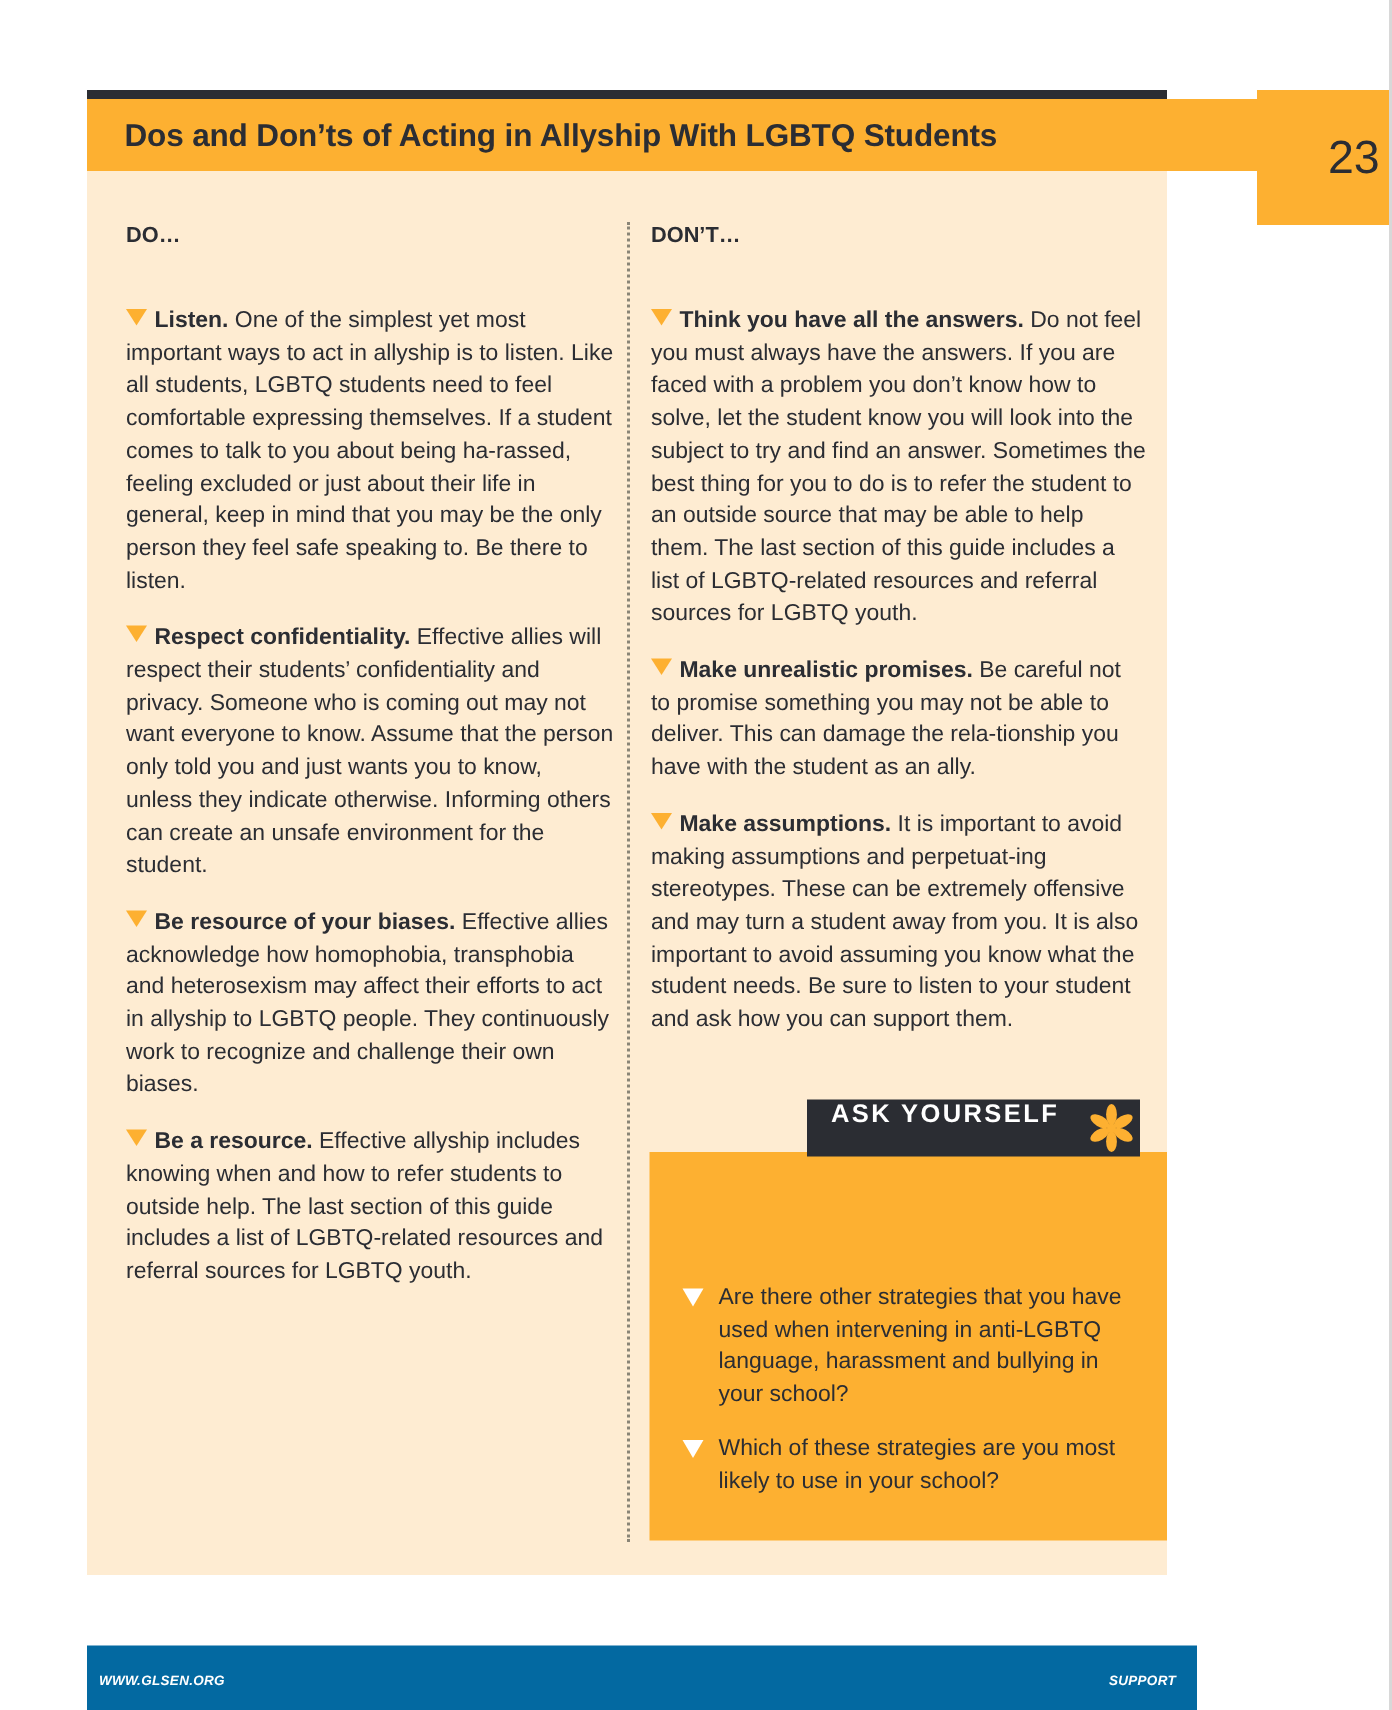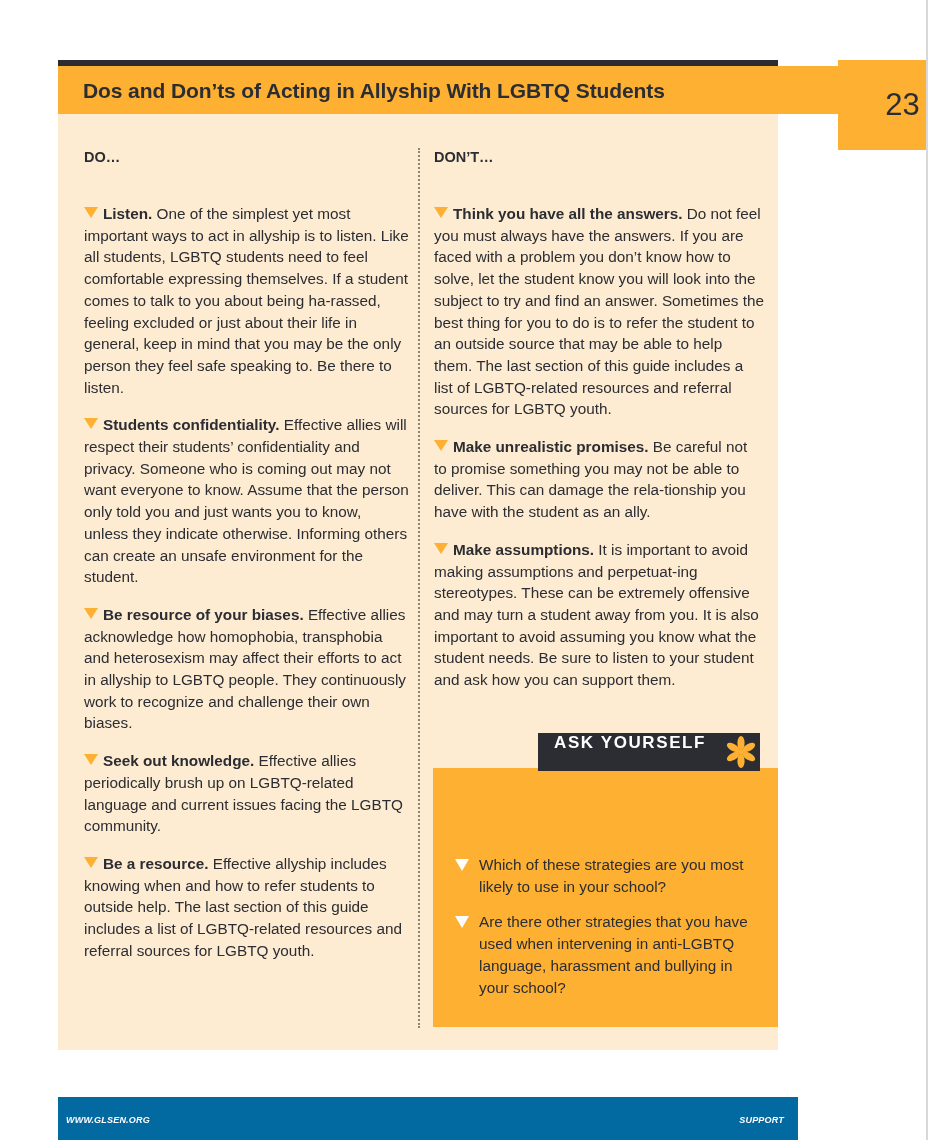--- a/index.html
+++ b/index.html
@@ -58,40 +58,39 @@
   <div class="title-bar">
     <h1 class="title">Dos and Don’ts of Acting in Allyship With LGBTQ Students</h1>
   </div>
 
   <div class="divider"></div>
 
   <div class="col col-do">
     <div class="col-head">DO…</div>
     <div id="do-list">
         <p class="item"><span class="tri"></span><b>Listen.</b><span> One of the simplest yet most important ways to act in allyship is to listen. Like all students, LGBTQ students need to feel comfortable expressing themselves. If a student comes to talk to you about being ha-rassed, feeling excluded or just about their life in general, keep in mind that you may be the only person they feel safe speaking to. Be there to listen.</span></p>
-        <p class="item"><span class="tri"></span><b>Students confidentiality.</b><span> Effective allies will respect their students’ confidentiality and privacy. Someone who is coming out may not want everyone to know. Assume that the person only told you and just wants you to know, unless they indicate otherwise. Informing others can create an unsafe environment for the student.</span></p>
+        <p class="item"><span class="tri"></span><b>Respect confidentiality.</b><span> Effective allies will respect their students’ confidentiality and privacy. Someone who is coming out may not want everyone to know. Assume that the person only told you and just wants you to know, unless they indicate otherwise. Informing others can create an unsafe environment for the student.</span></p>
         <p class="item"><span class="tri"></span><b>Be resource of your biases.</b><span> Effective allies acknowledge how homophobia, transphobia and heterosexism may affect their efforts to act in allyship to LGBTQ people. They continuously work to recognize and challenge their own biases.</span></p>
-        <p class="item"><span class="tri"></span><b>Seek out knowledge.</b><span> Effective allies periodically brush up on LGBTQ-related language and current issues facing the LGBTQ community.</span></p>
         <p class="item"><span class="tri"></span><b>Be a resource.</b><span> Effective allyship includes knowing when and how to refer students to outside help. The last section of this guide includes a list of LGBTQ-related resources and referral sources for LGBTQ youth.</span></p>
       </div>
   </div>
 
   <div class="col col-dont">
     <div class="col-head">DON’T…</div>
     <div id="dont-list">
         <p class="item"><span class="tri"></span><b>Think you have all the answers.</b><span> Do not feel you must always have the answers. If you are faced with a problem you don’t know how to solve, let the student know you will look into the subject to try and find an answer. Sometimes the best thing for you to do is to refer the student to an outside source that may be able to help them. The last section of this guide includes a list of LGBTQ-related resources and referral sources for LGBTQ youth.</span></p>
         <p class="item"><span class="tri"></span><b>Make unrealistic promises.</b><span> Be careful not to promise something you may not be able to deliver. This can damage the rela-tionship you have with the student as an ally.</span></p>
         <p class="item"><span class="tri"></span><b>Make assumptions.</b><span> It is important to avoid making assumptions and perpetuat-ing stereotypes. These can be extremely offensive and may turn a student away from you. It is also important to avoid assuming you know what the student needs. Be sure to listen to your student and ask how you can support them.</span></p>
       </div>
   </div>
 
   <div class="ask-box"></div>
   <div class="ask-list" id="ask-list">
+      <div class="ask-item"><span class="wtri"></span><span>Are there other strategies that you have used when intervening in anti-LGBTQ language, harassment and bullying in your school?</span></div>
       <div class="ask-item"><span class="wtri"></span><span>Which of these strategies are you most likely to use in your school?</span></div>
-      <div class="ask-item"><span class="wtri"></span><span>Are there other strategies that you have used when intervening in anti-LGBTQ language, harassment and bullying in your school?</span></div>
     </div>
 </div>
 
 <div class="ask-badge">
   <span class="ask-label">ASK YOURSELF</span>
   <svg class="asterisk" viewBox="0 0 34 34">
     <g fill="#fdb031" transform="translate(17,17)">
       <ellipse cx="0" cy="-9" rx="3.6" ry="7"></ellipse>
       <ellipse cx="0" cy="-9" rx="3.6" ry="7" transform="rotate(60)"></ellipse>
       <ellipse cx="0" cy="-9" rx="3.6" ry="7" transform="rotate(120)"></ellipse>

